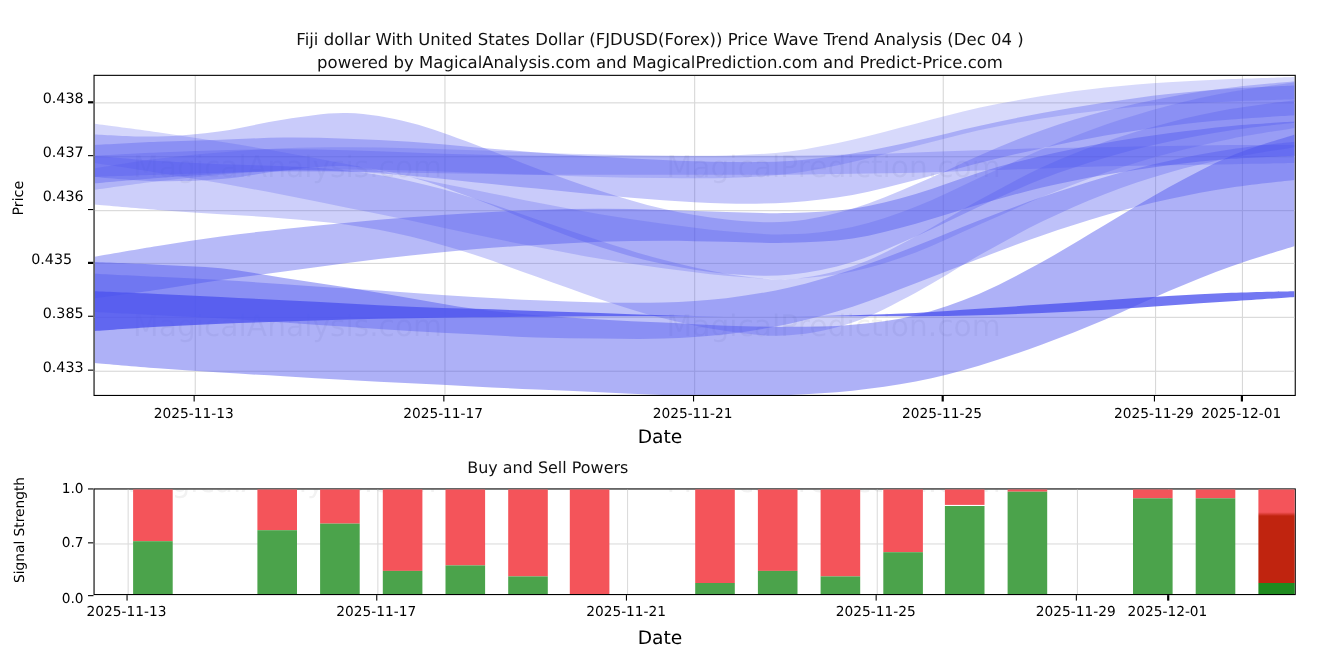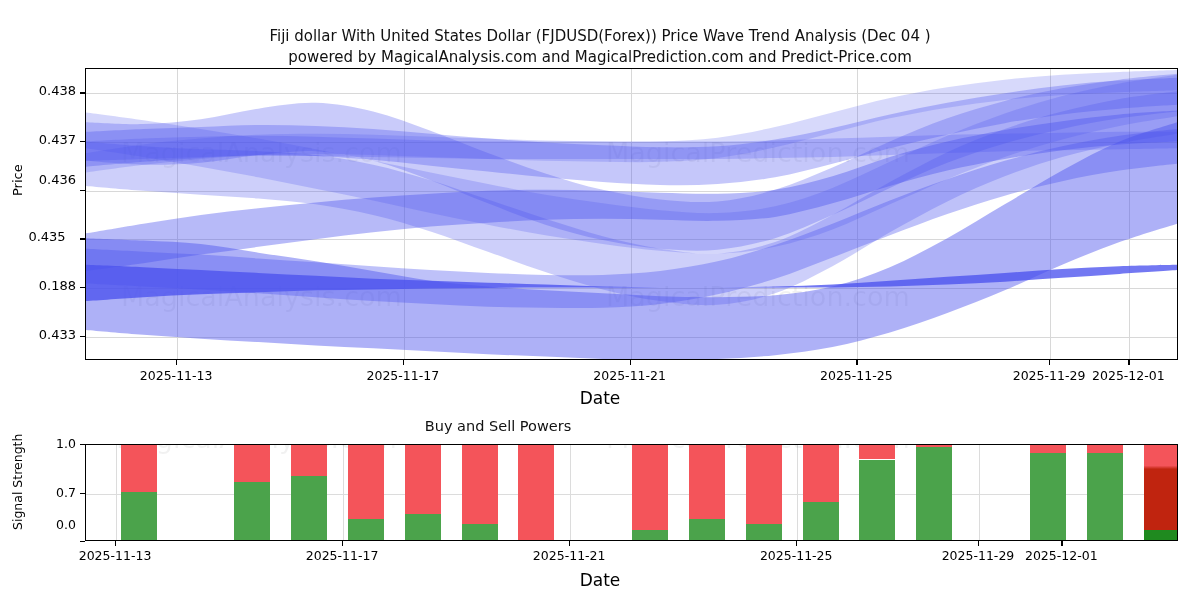--- a/index.html
+++ b/index.html
@@ -67,21 +67,21 @@
 
   <div class="title-block">
     <span class="title-line">Fiji dollar With United States Dollar (FJDUSD(Forex)) Price Wave Trend Analysis (Dec 04 )</span>
     <span class="title-line">powered by MagicalAnalysis.com and MagicalPrediction.com and Predict-Price.com</span>
   </div>
 
   <div class="ylabel-main">Price</div>
   <div id="wave-yticks">
       <div style="position: absolute; left: 18px; width: 58px; text-align: right; font-size: 13px; color: rgb(0, 0, 0); top: 326.7px;">0.433</div>
       <div class="ytick-mark" style="left: 80px; top: 335.7px;"></div>
-      <div style="position: absolute; left: 18px; width: 58px; text-align: right; font-size: 13px; color: rgb(0, 0, 0); top: 278px;">0.188</div>
+      <div style="position: absolute; left: 18px; width: 58px; text-align: right; font-size: 13px; color: rgb(0, 0, 0); top: 278px;">0.385</div>
       <div class="ytick-mark" style="left: 80px; top: 287px;"></div>
       <div style="position: absolute; left: 18px; width: 58px; text-align: center; font-size: 13px; color: rgb(0, 0, 0); top: 229.3px;">0.435</div>
       <div class="ytick-mark" style="left: 80px; top: 238.3px;"></div>
       <div style="position: absolute; left: 18px; width: 58px; text-align: right; font-size: 13px; color: rgb(0, 0, 0); top: 172px;">0.436</div>
       <div class="ytick-mark" style="left: 80px; top: 189.7px;"></div>
       <div style="position: absolute; left: 18px; width: 58px; text-align: right; font-size: 13px; color: rgb(0, 0, 0); top: 132px;">0.437</div>
       <div class="ytick-mark" style="left: 80px; top: 141px;"></div>
       <div style="position: absolute; left: 18px; width: 58px; text-align: right; font-size: 13px; color: rgb(0, 0, 0); top: 83.3px;">0.438</div>
       <div class="ytick-mark" style="left: 80px; top: 92.3px;"></div>
     </div>
@@ -133,21 +133,21 @@
       <div class="xtick-mark" style="left: 1049px; top: 360px;"></div>
       <div class="xtick-lab" style="left: 1004.03px; top: 368px; width: 90px; text-align: center;">2025-11-29</div>
       <div class="xtick-mark" style="left: 1128.4px; top: 360px;"></div>
       <div class="xtick-lab" style="left: 1083.38px; top: 368px; width: 90px; text-align: center;">2025-12-01</div>
     </div>
   <div class="xlabel" style="left:0;top:388px;width:1200px;">Date</div>
 
   <div class="bar-title">Buy and Sell Powers</div>
   <div class="ylabel-bar">Signal Strength</div>
   <div id="bar-yticks">
-      <div style="position: absolute; left: 18px; width: 58px; text-align: right; font-size: 12.5px; color: rgb(0, 0, 0); top: 517px;">0.0</div>
+      <div style="position: absolute; left: 18px; width: 58px; text-align: right; font-size: 12.5px; color: rgb(0, 0, 0); top: 536px;">0.0</div>
       <div class="ytick-mark" style="left: 80px; top: 541px;"></div>
       <div style="position: absolute; left: 18px; width: 58px; text-align: right; font-size: 12.5px; color: rgb(0, 0, 0); top: 484.5px;">0.7</div>
       <div class="ytick-mark" style="left: 80px; top: 492.5px;"></div>
       <div style="position: absolute; left: 18px; width: 58px; text-align: right; font-size: 12.5px; color: rgb(0, 0, 0); top: 436px;">1.0</div>
       <div class="ytick-mark" style="left: 80px; top: 444px;"></div>
     </div>
 
   <div class="bar-panel">
     <div id="bar-grid">
         <div class="bar-grid" style="top: 48.5px;"></div>

